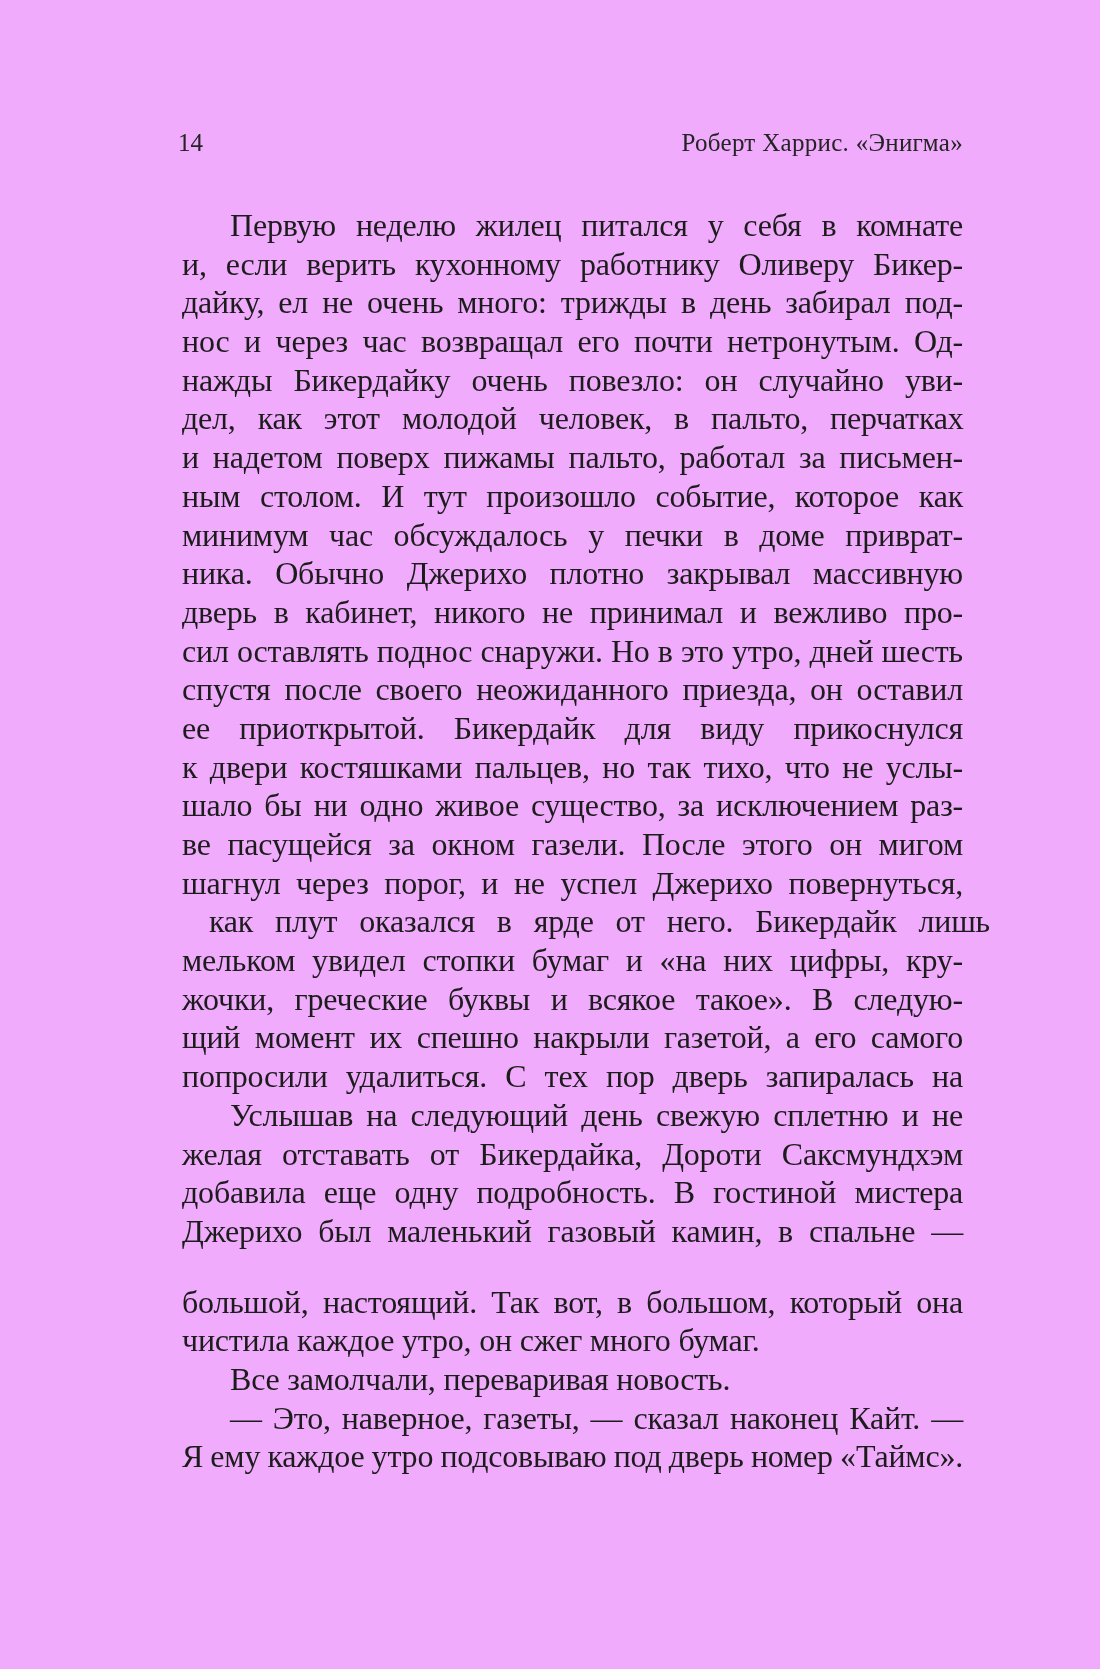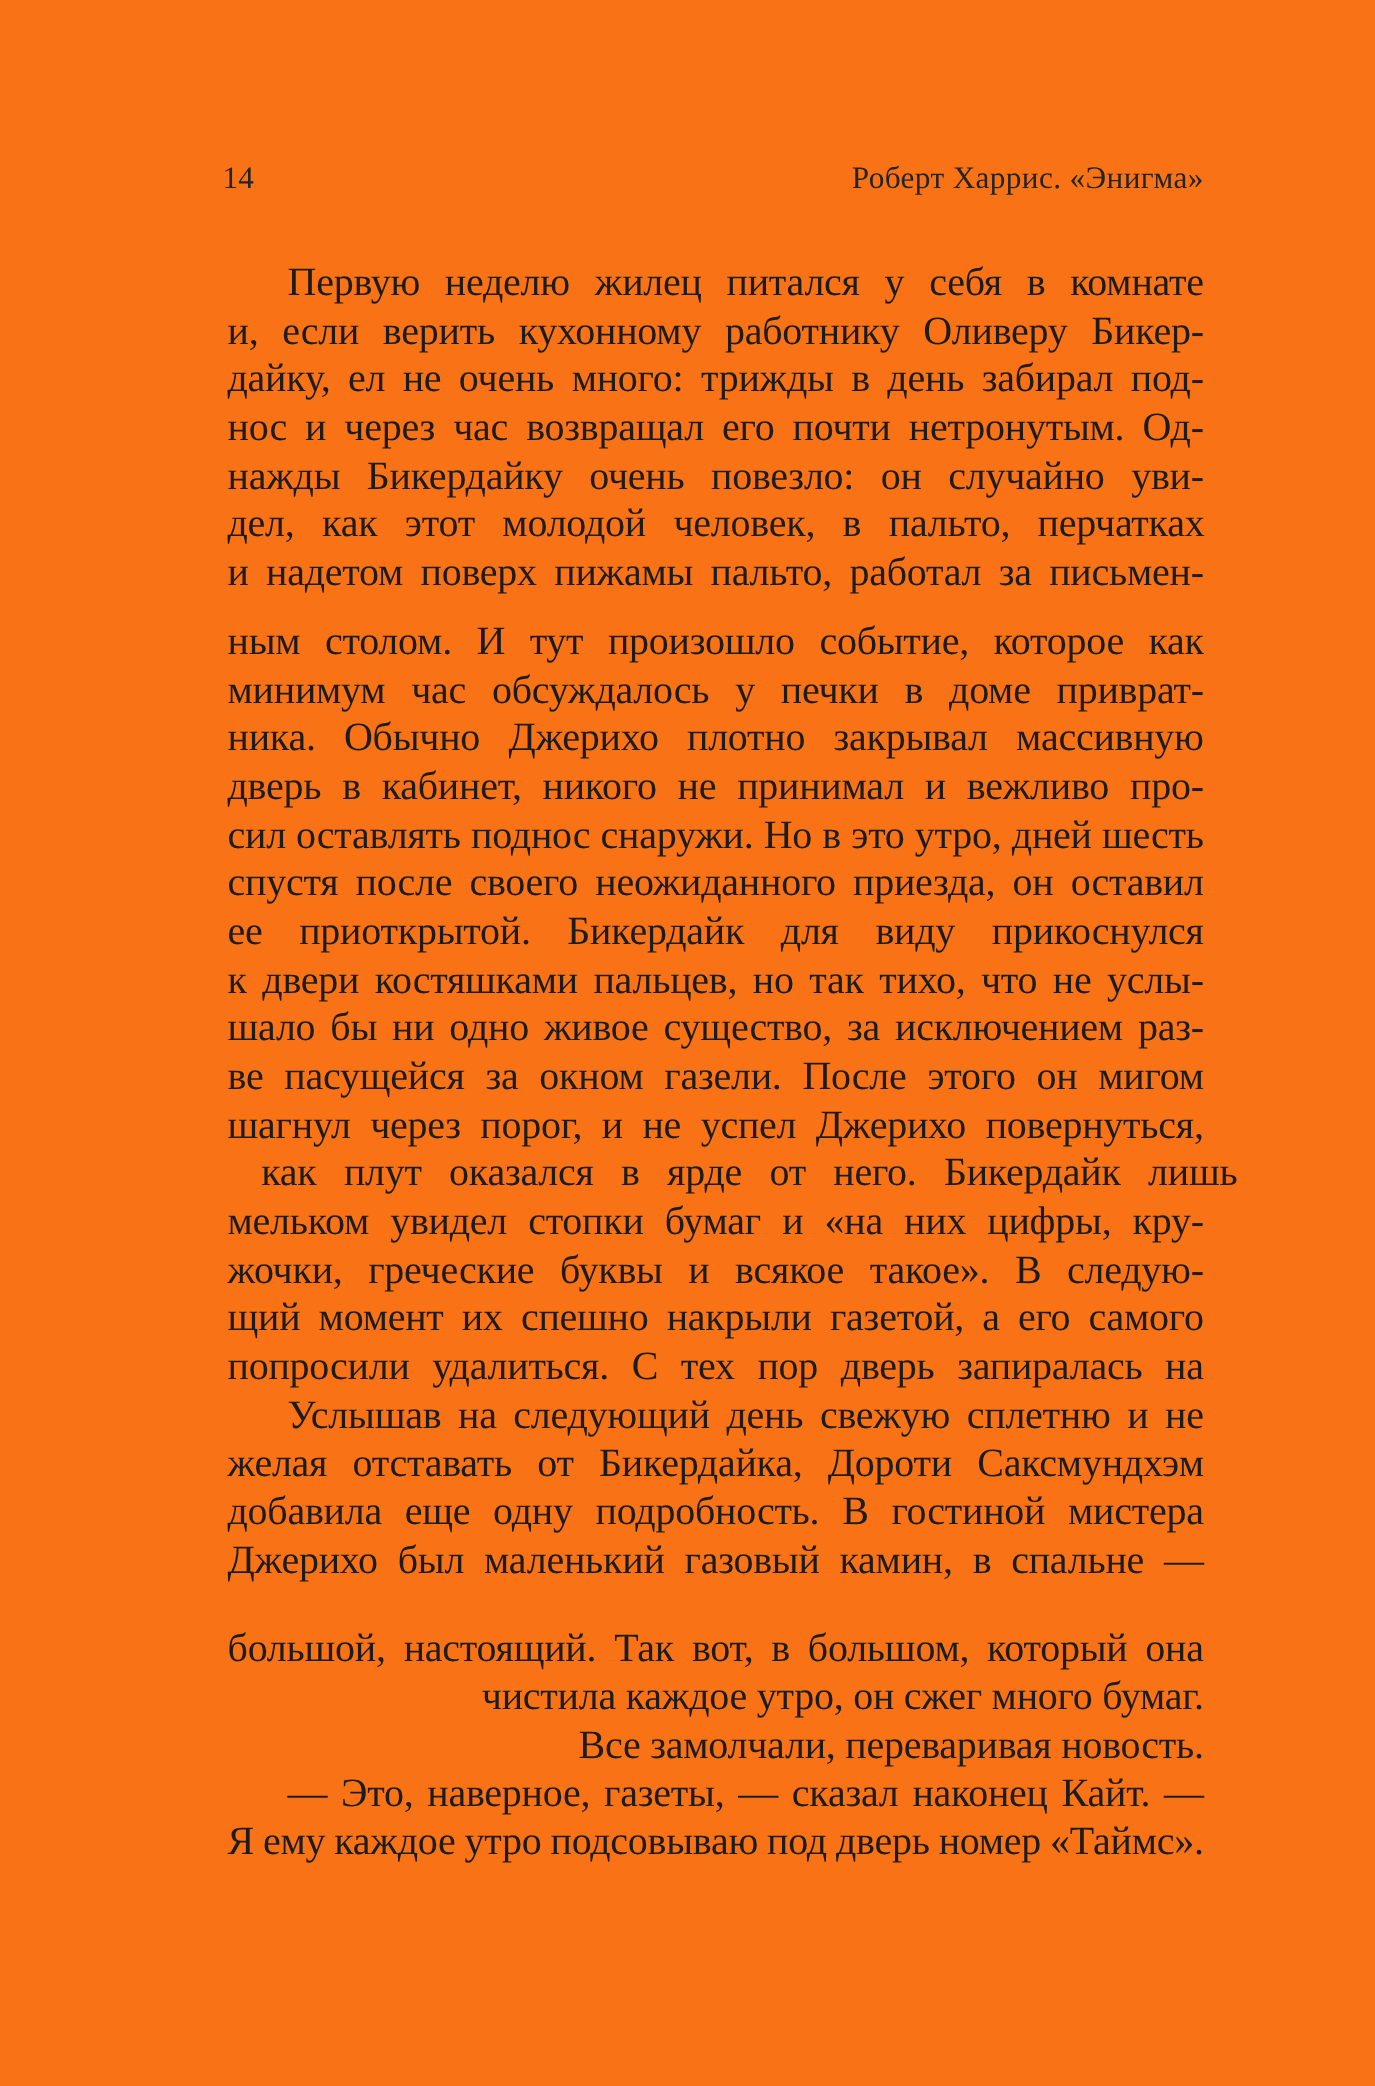--- a/index.html
+++ b/index.html
@@ -5,21 +5,21 @@
   html, body {
     margin: 0;
     padding: 0;
     background: #e9e9e9;
   }
   .page {
     position: relative;
     width: 1100px;
     height: 1669px;
     margin: 0 auto;
-    background: #f97316;
+    background: #f0abfc;
     color: #1c1c1c;
     font-family: "Liberation Serif", "DejaVu Serif", serif;
     overflow: hidden;
   }
   
   .running-head {
     position: absolute;
     left: 182px;
     top: 126px;
     width: 781px;
@@ -40,21 +40,20 @@
   }
   
   .text-block {
     position: absolute;
     left: 182px;
     top: 206px;
     width: 781px;
     font-size: 32px;
     line-height: 38.7px;
     letter-spacing: -0.2px;
-    text-align: right;
   }
   .paragraph { margin: 0; }
   .line {
     white-space: nowrap;
     height: 38.7px;
   }
   .line.indent { padding-left: 48px; }
   .line span { display: inline-block; white-space: nowrap; }
 </style>
 </head>
@@ -69,21 +68,21 @@
 
   <main class="text-block" id="body-text">
       <div class="paragraph">
         <div class="line indent just" style="word-spacing: 12.06px;"><span>Первую неделю жилец питался у себя в комнате</span></div>
         <div class="line just" style="word-spacing: 11.23px;"><span>и, если верить кухонному работнику Оливеру Бикер-</span></div>
         <div class="line just" style="word-spacing: 6.23px;"><span>дайку, ел не очень много: трижды в день забирал под-</span></div>
         <div class="line just" style="word-spacing: 6.72px;"><span>нос и через час возвращал его почти нетронутым. Од-</span></div>
         <div class="line just" style="word-spacing: 13.43px;"><span>нажды Бикердайку очень повезло: он случайно уви-</span></div>
         <div class="line just" style="word-spacing: 14.19px;"><span>дел, как этот молодой человек, в пальто, перчатках</span></div>
         <div class="line just" style="word-spacing: 6.14px;"><span>и надетом поверх пижамы пальто, работал за письмен-</span></div>
-        <div class="line just" style="word-spacing: 11.86px; margin-top: 16px;"><span>ным столом. И тут произошло событие, которое как</span></div>
+        <div class="line just" style="word-spacing: 11.86px;"><span>ным столом. И тут произошло событие, которое как</span></div>
         <div class="line just" style="word-spacing: 12.89px;"><span>минимум час обсуждалось у печки в доме приврат-</span></div>
         <div class="line just" style="word-spacing: 14.84px;"><span>ника. Обычно Джерихо плотно закрывал массивную</span></div>
         <div class="line just" style="word-spacing: 8.92px;"><span>дверь в кабинет, никого не принимал и вежливо про-</span></div>
         <div class="line just" style="word-spacing: 0.4px;"><span>сил оставлять поднос снаружи. Но в это утро, дней шесть</span></div>
         <div class="line just" style="word-spacing: 6.02px;"><span>спустя после своего неожиданного приезда, он оставил</span></div>
         <div class="line just" style="word-spacing: 21.56px;"><span>ее приоткрытой. Бикердайк для виду прикоснулся</span></div>
         <div class="line just" style="word-spacing: 4.66px;"><span>к двери костяшками пальцев, но так тихо, что не услы-</span></div>
         <div class="line just" style="word-spacing: 4.19px;"><span>шало бы ни одно живое существо, за исключением раз-</span></div>
         <div class="line just" style="word-spacing: 8.88px;"><span>ве пасущейся за окном газели. После этого он мигом</span></div>
         <div class="line just" style="word-spacing: 7.84px;"><span>шагнул через порог, и не успел Джерихо повернуться,</span></div>

